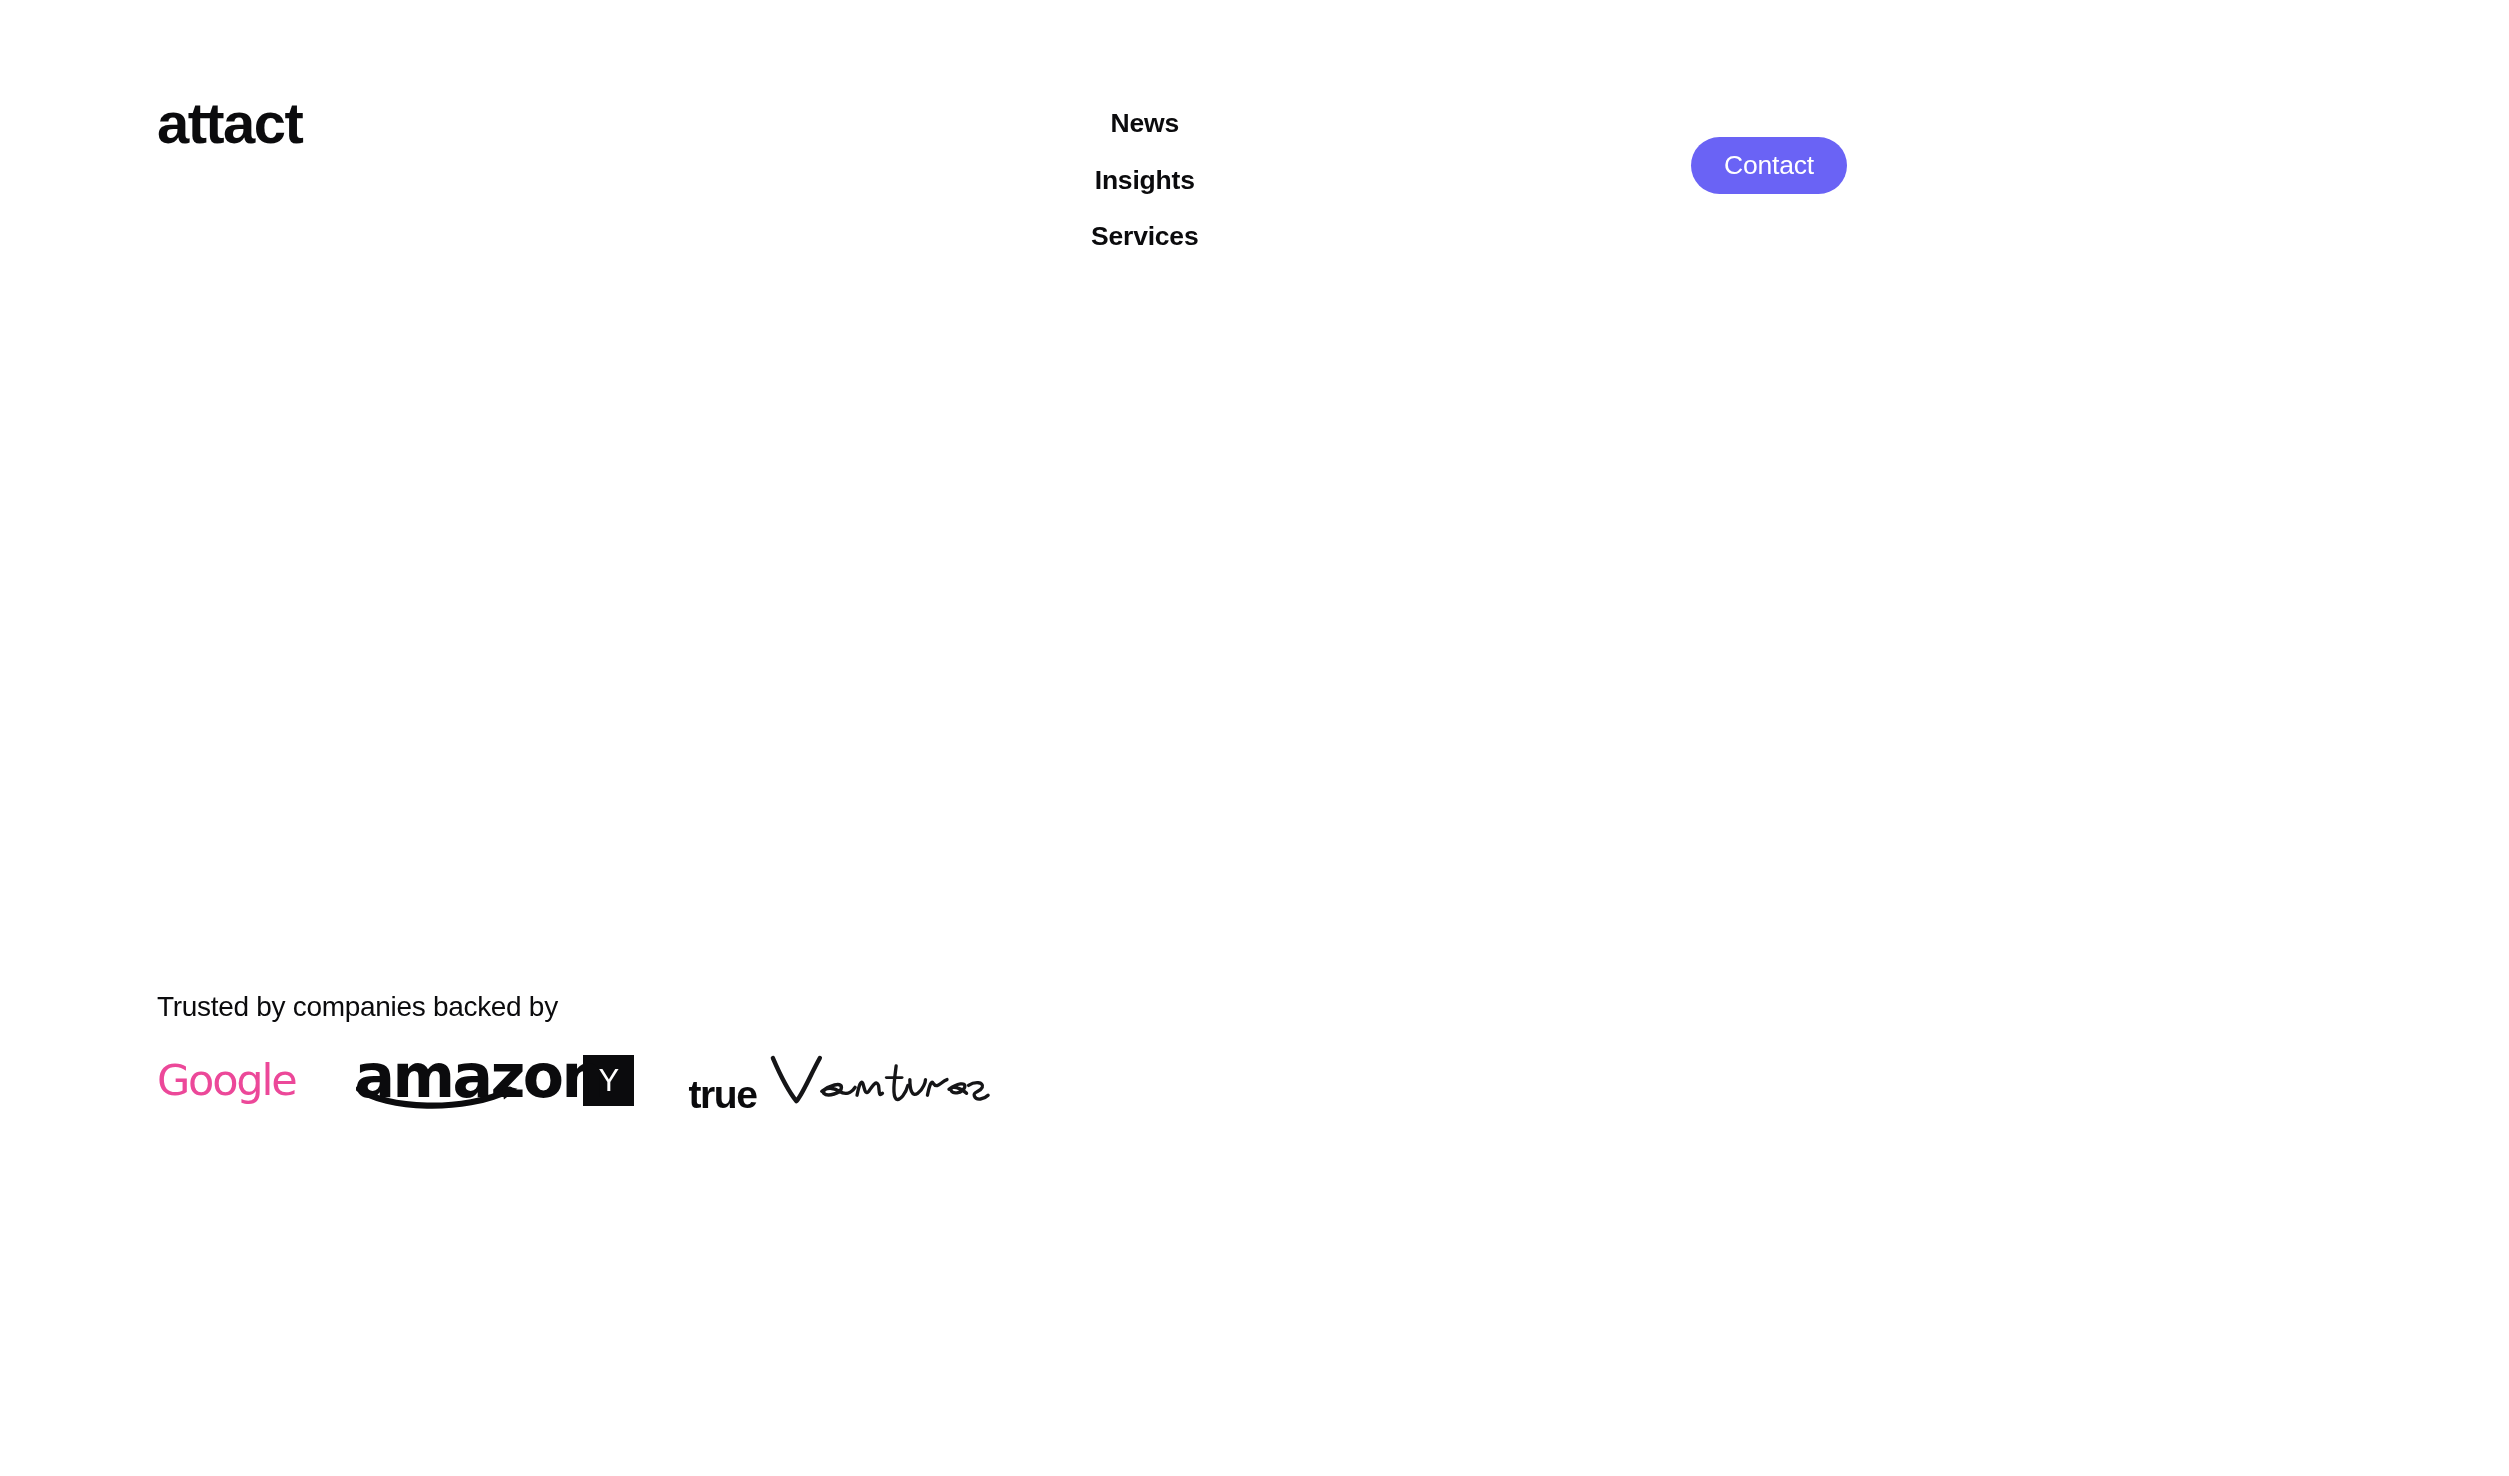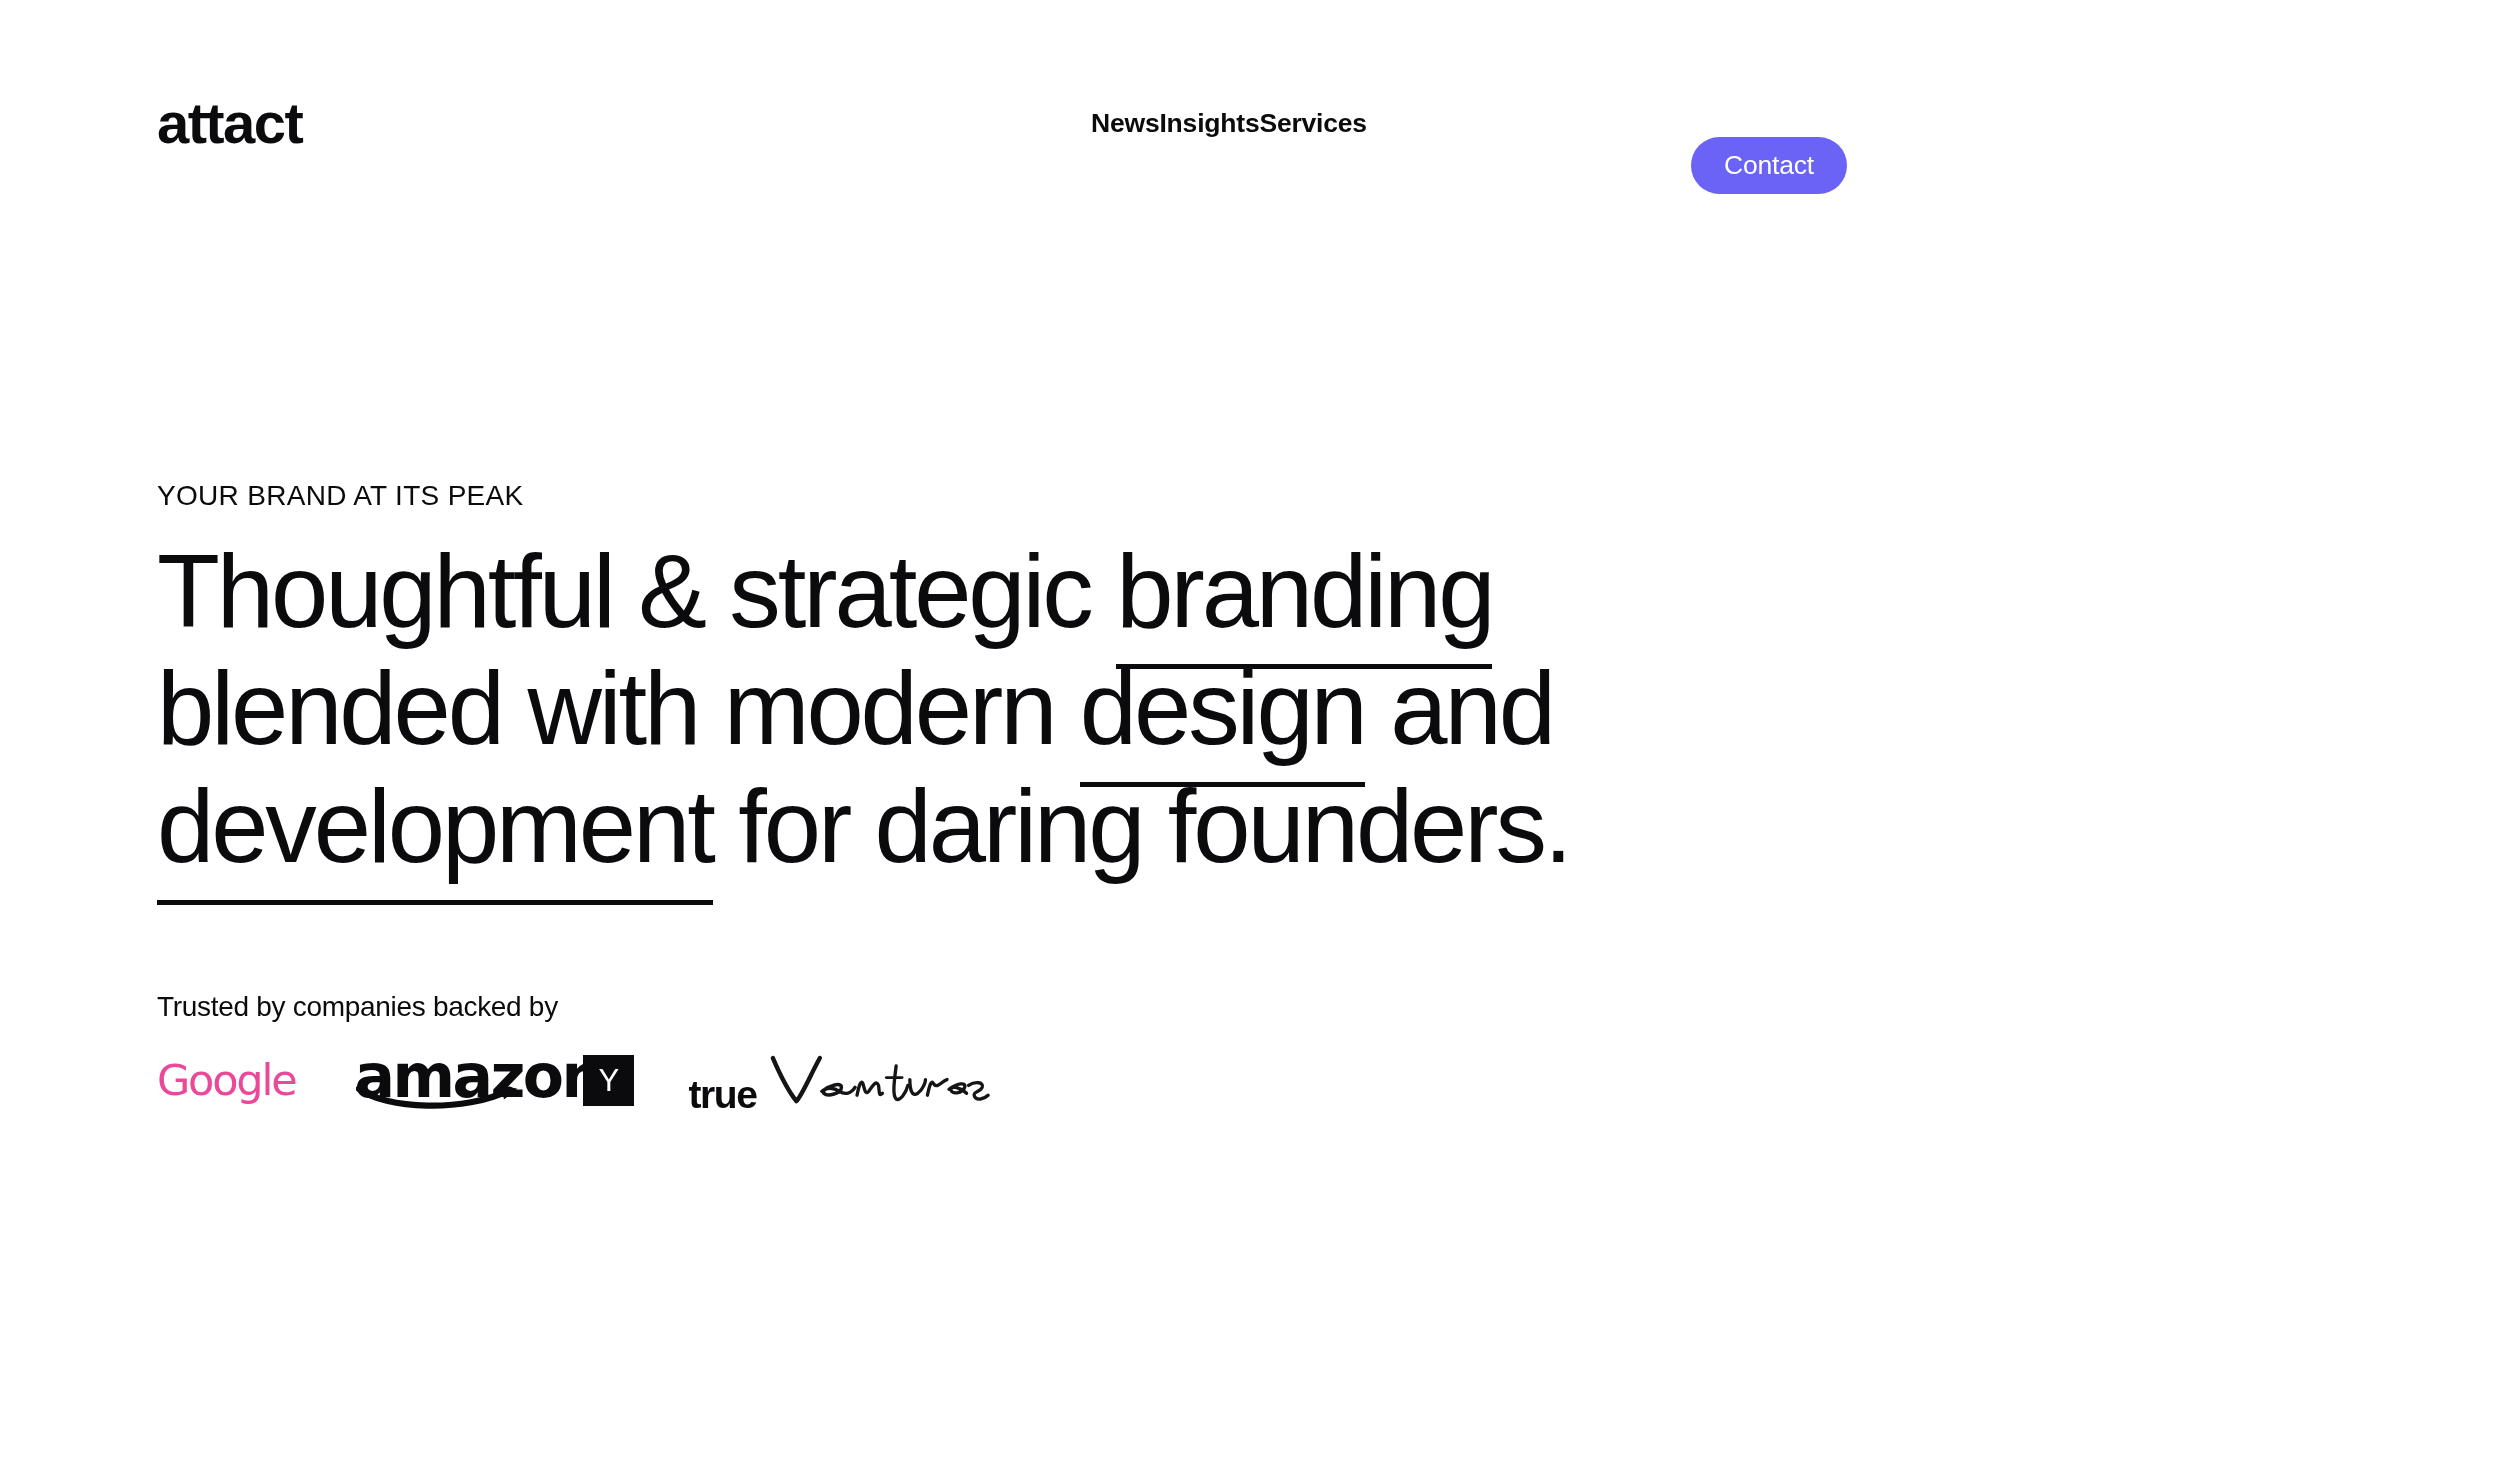--- a/index.html
+++ b/index.html
@@ -37,21 +37,23 @@
     font-weight:700;
     letter-spacing:-1.6px;
     color:var(--ink);
     line-height:1;
   }
   .nav{
     position:absolute;
     left:1091px;
     top:110px;
     display:flex;
-    align-items:center;
+    gap:30px;
+    align-items:center;
+    flex-direction:column;
   }
   .nav-item{
     font-size:26.5px;
     font-weight:600;
     color:var(--ink);
     letter-spacing:-0.2px;
     line-height:1;
     cursor:pointer;
     white-space:nowrap;
   }
@@ -217,26 +219,20 @@
 
     <nav class="nav">
       <span class="nav-item">News</span>
       <span class="nav-item">Insights</span>
       <span class="nav-item">Services</span>
     </nav>
 
     <button class="contact-btn">Contact</button>
   </header>
 
-  <section class="hero">
-
-    <div class="eyebrow">YOUR BRAND AT ITS PEAK</div>
-
-    <h1 class="headline"><span>Thoughtful &amp; strategic </span><span class="hl-underline">branding</span><span> blended with modern </span><span class="hl-underline">design</span><span> and </span><span class="hl-underline">development</span><span> for daring founders.</span></h1>
-  </section>
 
   <section class="trusted">
 
     <div class="trusted-label">Trusted by companies backed by</div>
 
     <div class="logo-row">
 
       <div class="brand brand-google">
         <span class="google-word">Google</span>
       </div>

